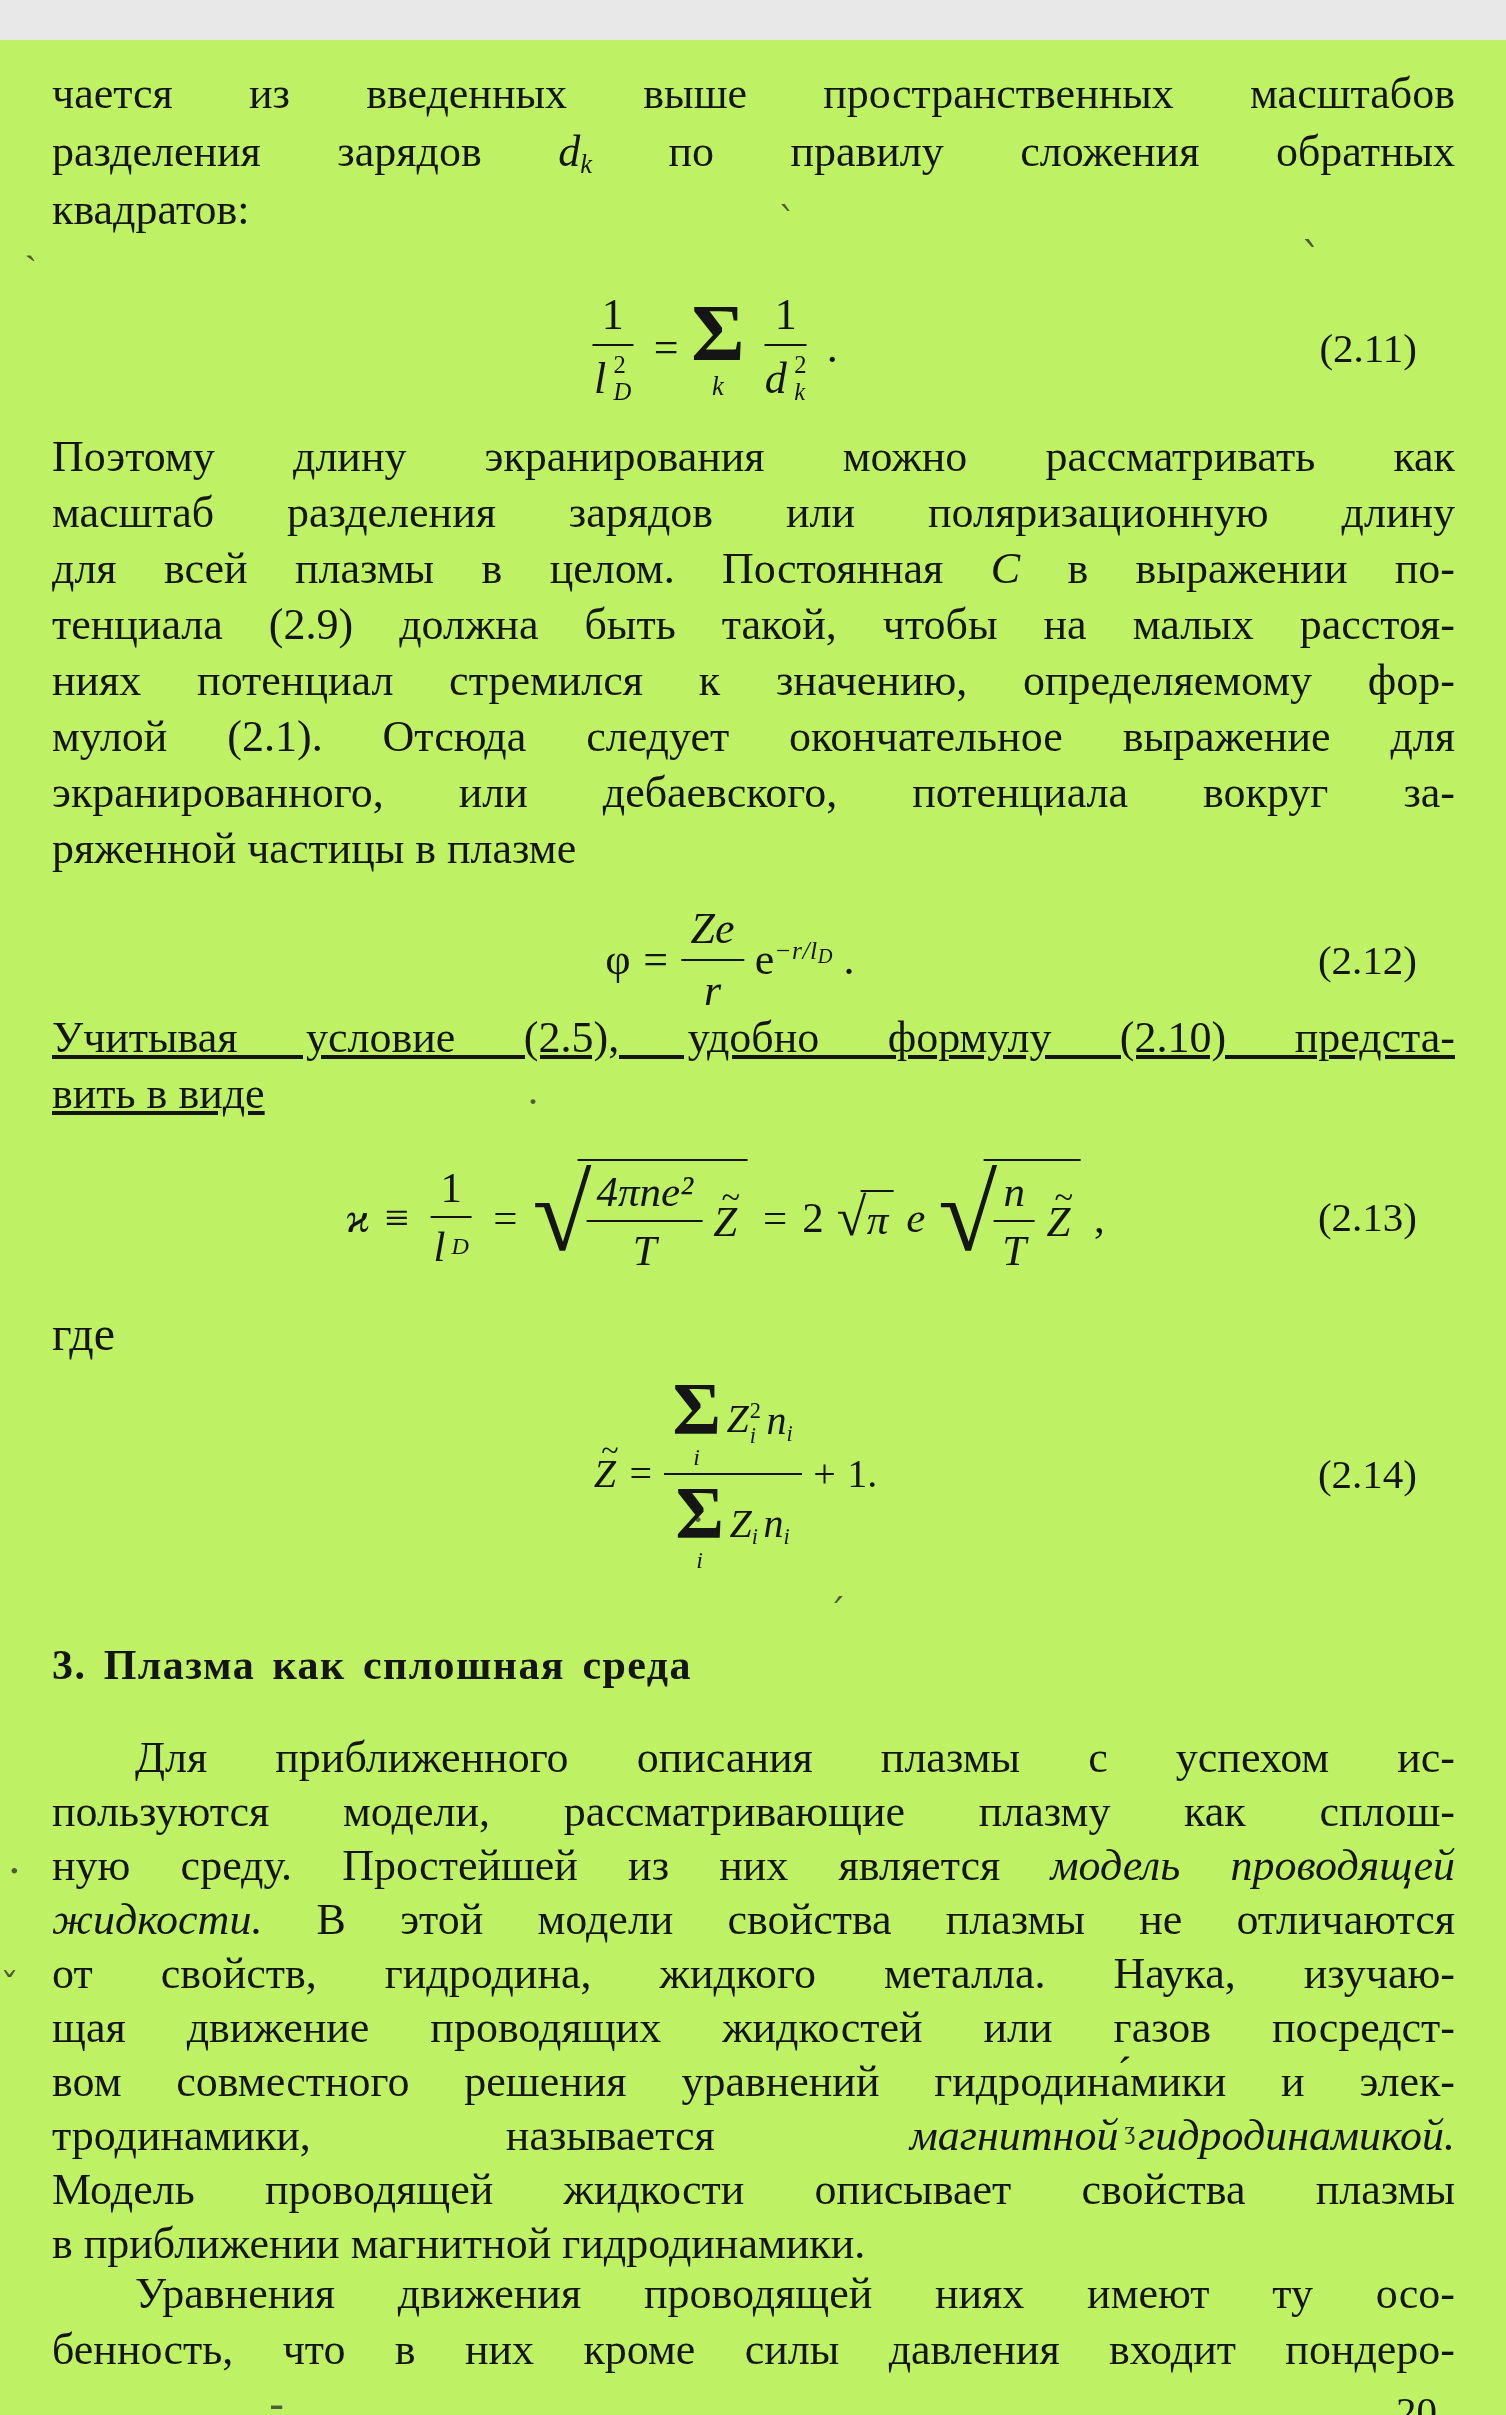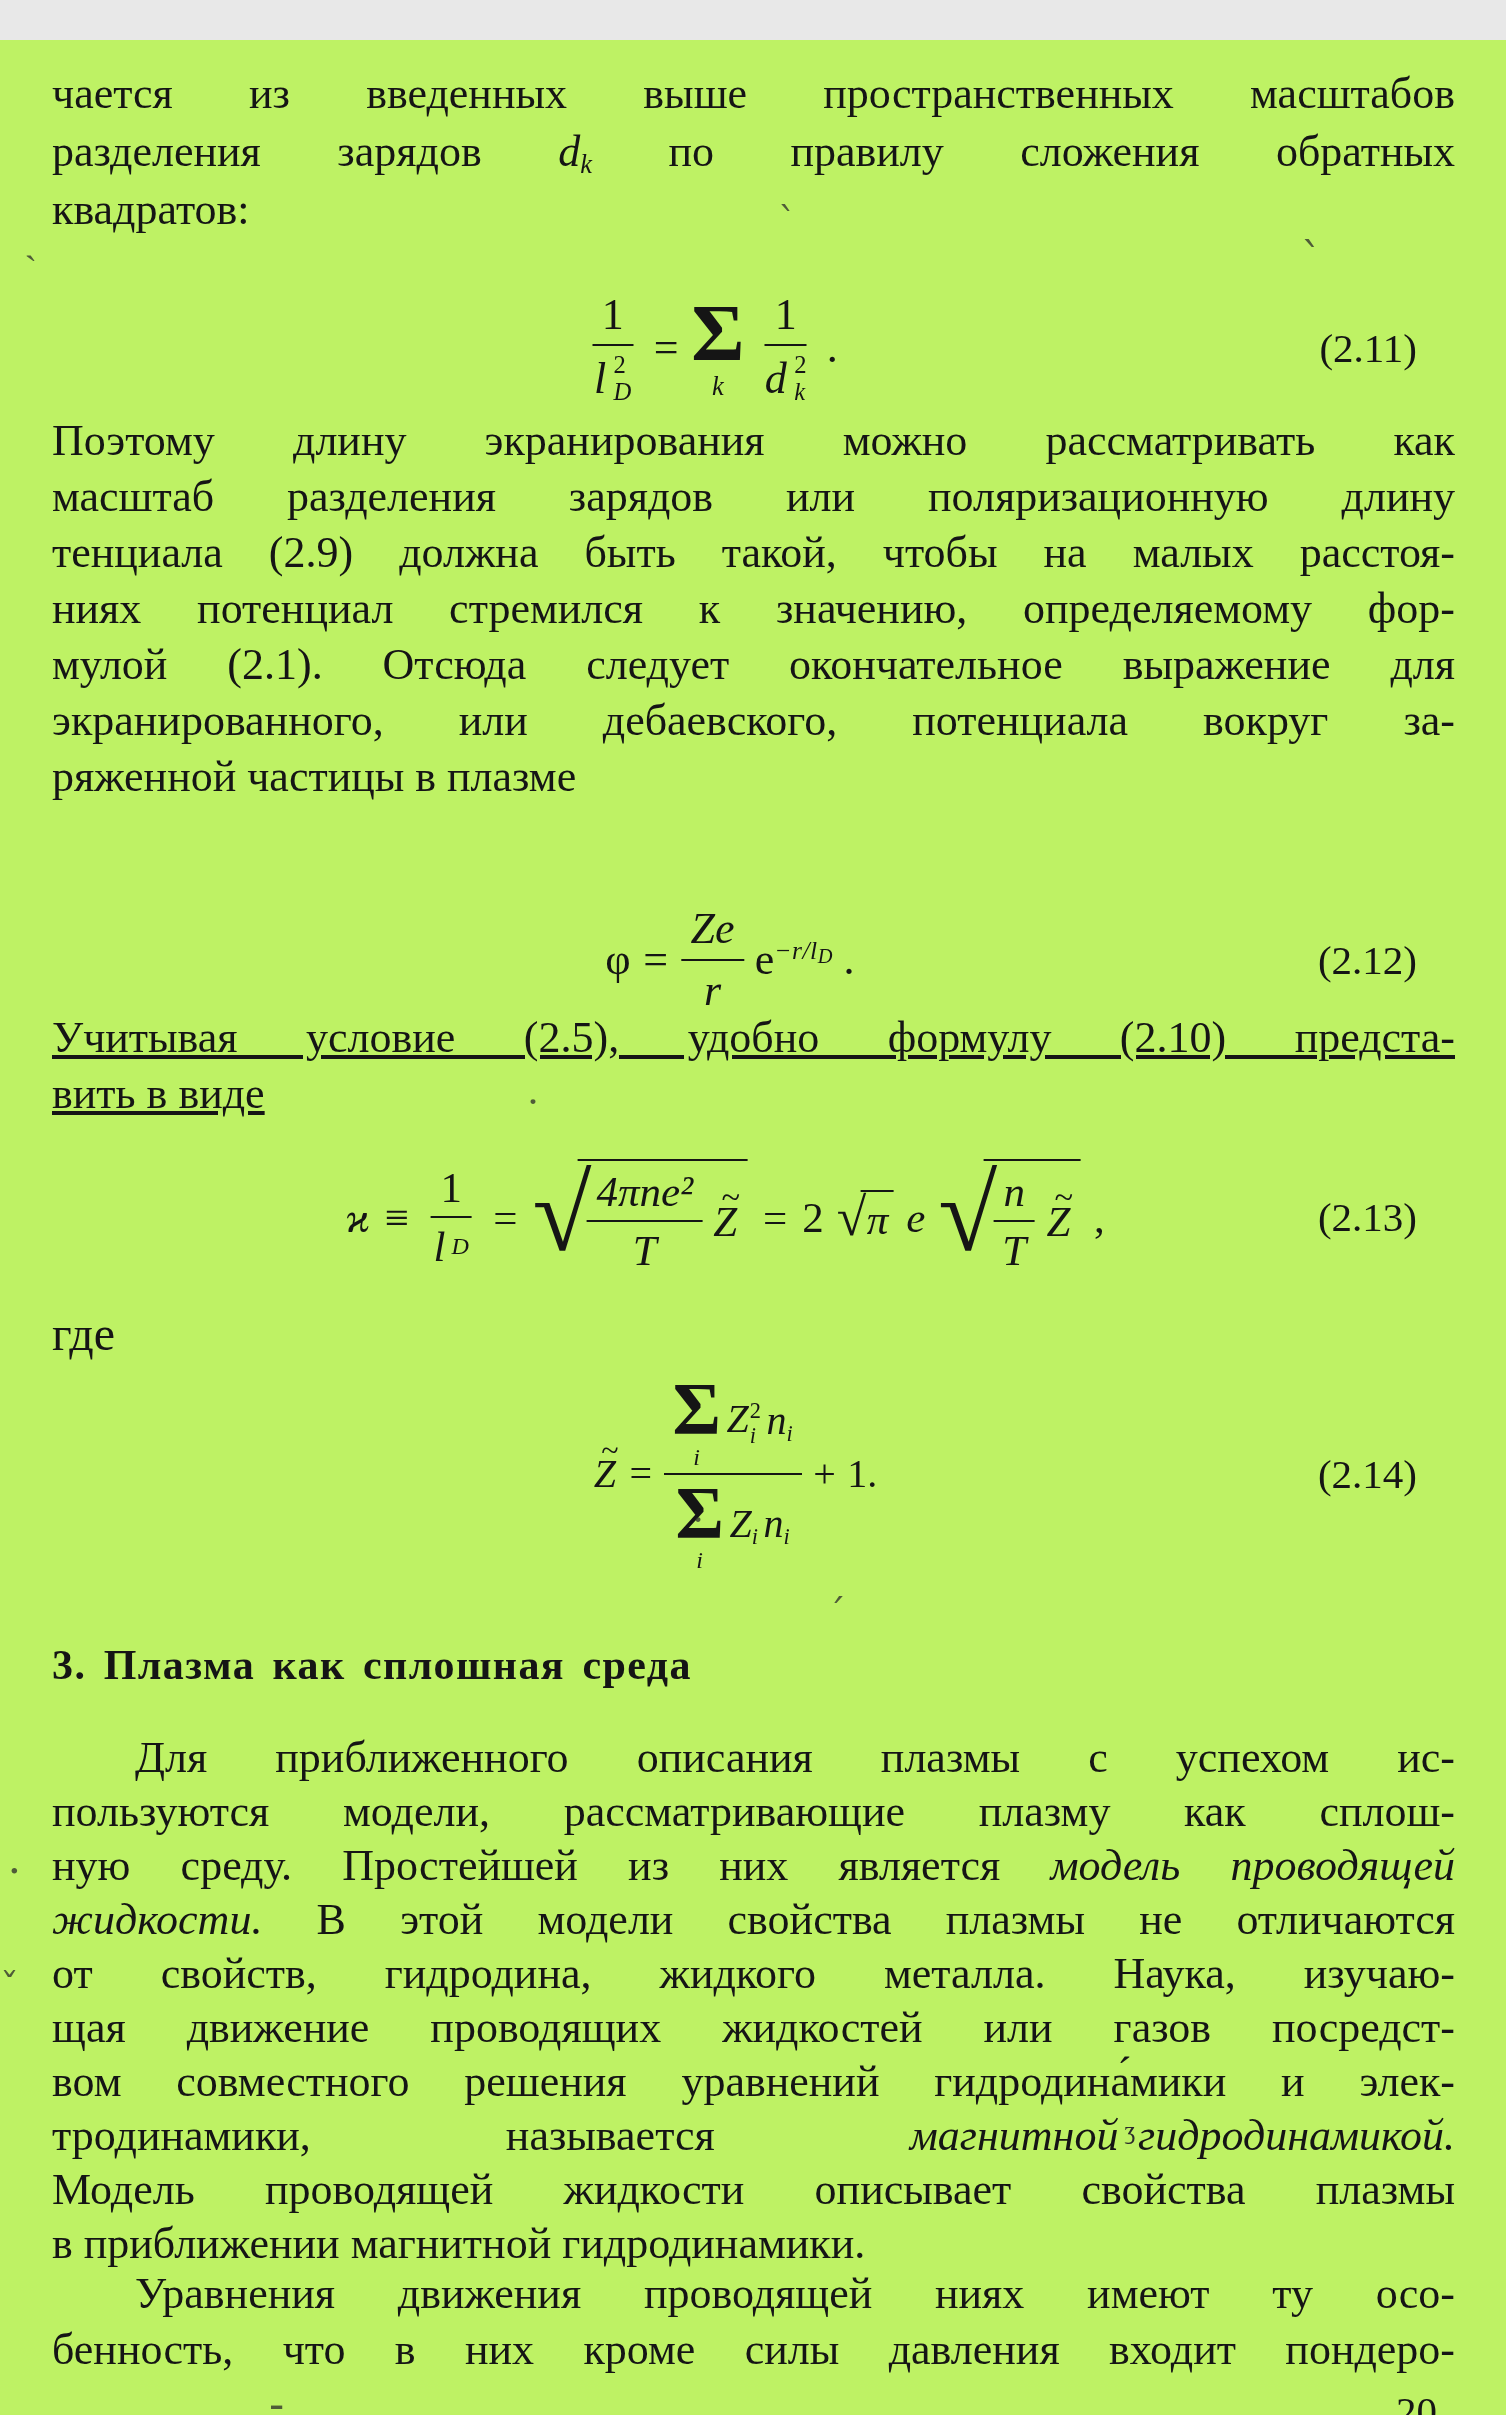--- a/index.html
+++ b/index.html
@@ -11,21 +11,21 @@
     font-family:"Liberation Serif","DejaVu Serif",serif;
     overflow:hidden;
     margin-top:40px;
   }
   
   .para{
     position:absolute;left:52px;width:1403px;
     font-size:44px;
   }
   .p1{top:24.5px;line-height:58px;}
-  .p2{top:373px;line-height:56px;}
+  .p2{top:389px;line-height:56px;}
   .p3{top:970px;line-height:56px;text-decoration:underline;}
   .p4{top:1691px;line-height:54px;}
   .p5{top:2226px;line-height:56px;}
   .line{text-align:justify;text-align-last:justify;white-space:normal;}
   .line.nj{text-align-last:left;}
   .ind .line:first-child{text-indent:83px;}
   .it{font-style:italic;}
   .line sub{font-size:.6em;line-height:0;vertical-align:-0.28em;}
   .smudge{
     font-size:.55em;line-height:0;vertical-align:.45em;
@@ -142,20 +142,21 @@
           </span>
       </span>
       <span>.</span>
     </div>
     <span class="eqno">(2.11)</span>
   </div>
 
   <div class="para p2">
       <div class="line"><span>Поэтому длину экранирования можно рассматривать как</span></div>
       <div class="line"><span>масштаб разделения зарядов или поляризационную длину</span></div>
+      <div class="line"><span>для всей плазмы в целом. Постоянная </span><span class="it">C</span><span> в выражении по-</span></div>
       <div class="line"><span>тенциала (2.9) должна быть такой, чтобы на малых расстоя-</span></div>
       <div class="line"><span>ниях потенциал стремился к значению, определяемому фор-</span></div>
       <div class="line"><span>мулой (2.1). Отсюда следует окончательное выражение для</span></div>
       <div class="line"><span>экранированного, или дебаевского, потенциала вокруг за-</span></div>
       <div class="line nj"><span>ряженной частицы в плазме</span></div>
     </div>
 
   <div class="formula f212">
     <div class="fwrap">
       <span>φ</span>

